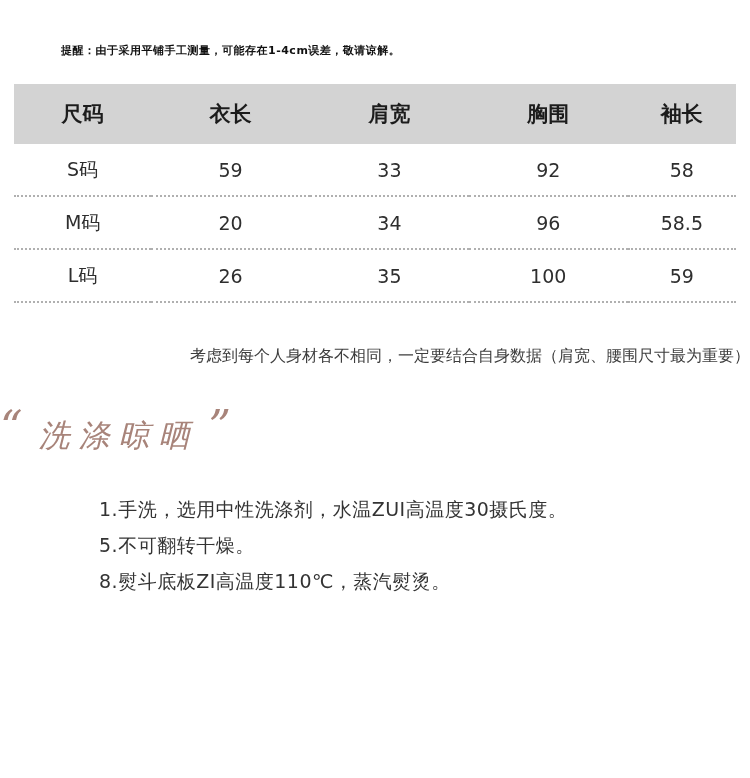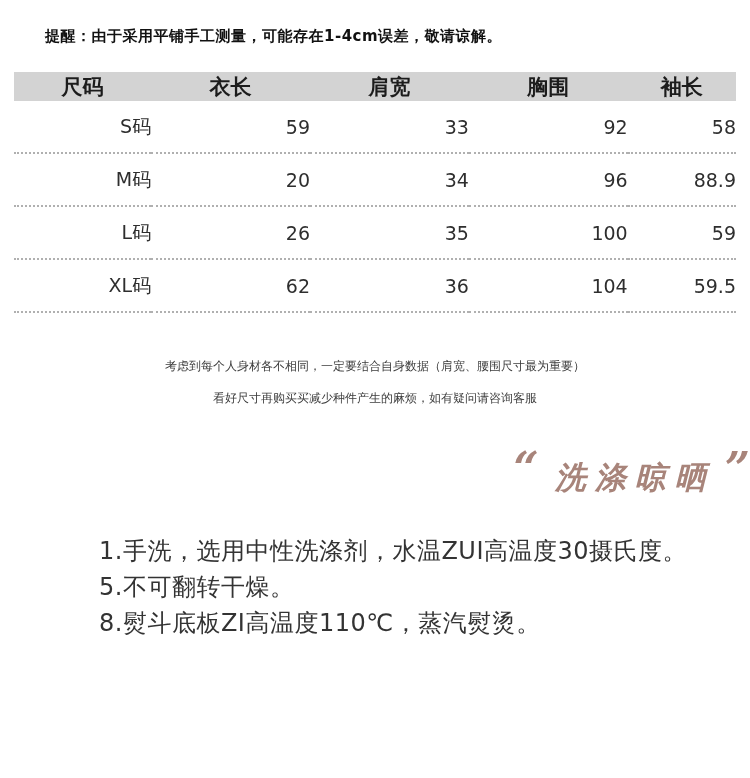--- a/index.html
+++ b/index.html
@@ -12,89 +12,88 @@
     height: 778px;
     font-family: "DejaVu Sans", "Liberation Sans", sans-serif;
     overflow: hidden;
   }
   .page {
     width: 750px;
     height: 778px;
     background: #ffffff;
   }
   .reminder {
-    margin: 0;
+    margin: 16px;
     padding: 27px 0 0 45px;
-    font-size: 15px;
+    font-size: 11px;
     font-weight: bold;
     color: #111111;
     letter-spacing: 0.5px;
   }
   table.size-table {
     width: 722px;
     margin: 26px 14px 0 14px;
     border-collapse: collapse;
     table-layout: fixed;
     text-align: center;
   }
   .size-table col.c1 { width: 19%; }
   .size-table col.c2 { width: 22%; }
   .size-table col.c3 { width: 22%; }
   .size-table col.c4 { width: 22%; }
   .size-table col.c5 { width: 15%; }
   .size-table th {
     background: #d3d3d3;
-    height: 29px;
+    height: 60px;
     font-size: 21px;
     font-weight: bold;
     color: #1c1c1c;
     padding: 0;
   }
   .size-table td {
     height: 51px;
     font-size: 19px;
     color: #2e2e2e;
     padding: 0;
     border-bottom: 2px dotted #b0b0b0;
-    text-align: right;
   }
   .size-note {
     margin-top: 37px;
-    text-align: center;
-    font-size: 12px;
+    text-align: right;
+    font-size: 16px;
     color: #3d3d3d;
   }
   .size-note p {
     margin: 0;
     line-height: 32px;
   }
   .wash-title {
     margin-top: 29px;
-    text-align: right;
+    text-align: left;
     color: #a8847a;
     font-style: italic;
-    font-weight: bold;
+    font-weight: normal;
     line-height: 52px;
     white-space: nowrap;
   }
   .wash-title .title-text {
     font-size: 31px;
     letter-spacing: 9px;
     margin: 0 10px 0 16px;
   }
   .wash-title .quote {
     font-size: 44px;
     font-family: "DejaVu Serif", "Liberation Serif", serif;
     vertical-align: 4px;
   }
   .wash-list {
     list-style: none;
     margin: 24px 0 0 99px;
     padding: 0;
-    font-size: 24px;
+    font-size: 19px;
     color: #333333;
   }
   .wash-list li {
     line-height: 36px;
     letter-spacing: 0.5px;
   }
 </style>
 </head>
 <body>
 
@@ -125,42 +124,34 @@
         <td>59</td>
         <td>33</td>
         <td>92</td>
         <td>58</td>
       </tr>
       <tr>
         <td>M码</td>
         <td>20</td>
         <td>34</td>
         <td>96</td>
-        <td>88.9</td>
+        <td>58.5</td>
       </tr>
       <tr>
         <td>L码</td>
         <td>26</td>
         <td>35</td>
         <td>100</td>
         <td>59</td>
       </tr>
-      <tr>
-        <td>XL码</td>
-        <td>62</td>
-        <td>36</td>
-        <td>104</td>
-        <td>59.5</td>
-      </tr>
     </tbody>
   </table>
 
   <div class="size-note">
     <p>考虑到每个人身材各不相同，一定要结合自身数据（肩宽、腰围尺寸最为重要）</p>
-    <p>看好尺寸再购买买减少种件产生的麻烦，如有疑问请咨询客服</p>
   </div>
 
   <div class="wash-title">
     <span class="quote">“</span><span class="title-text">洗涤晾晒</span><span class="quote">”</span>
   </div>
 
   <ul class="wash-list">
     <li>1.手洗，选用中性洗涤剂，水温ZUI高温度30摄氏度。</li>
     <li>5.不可翻转干燥。</li>
     <li>8.熨斗底板ZI高温度110℃，蒸汽熨烫。</li>

